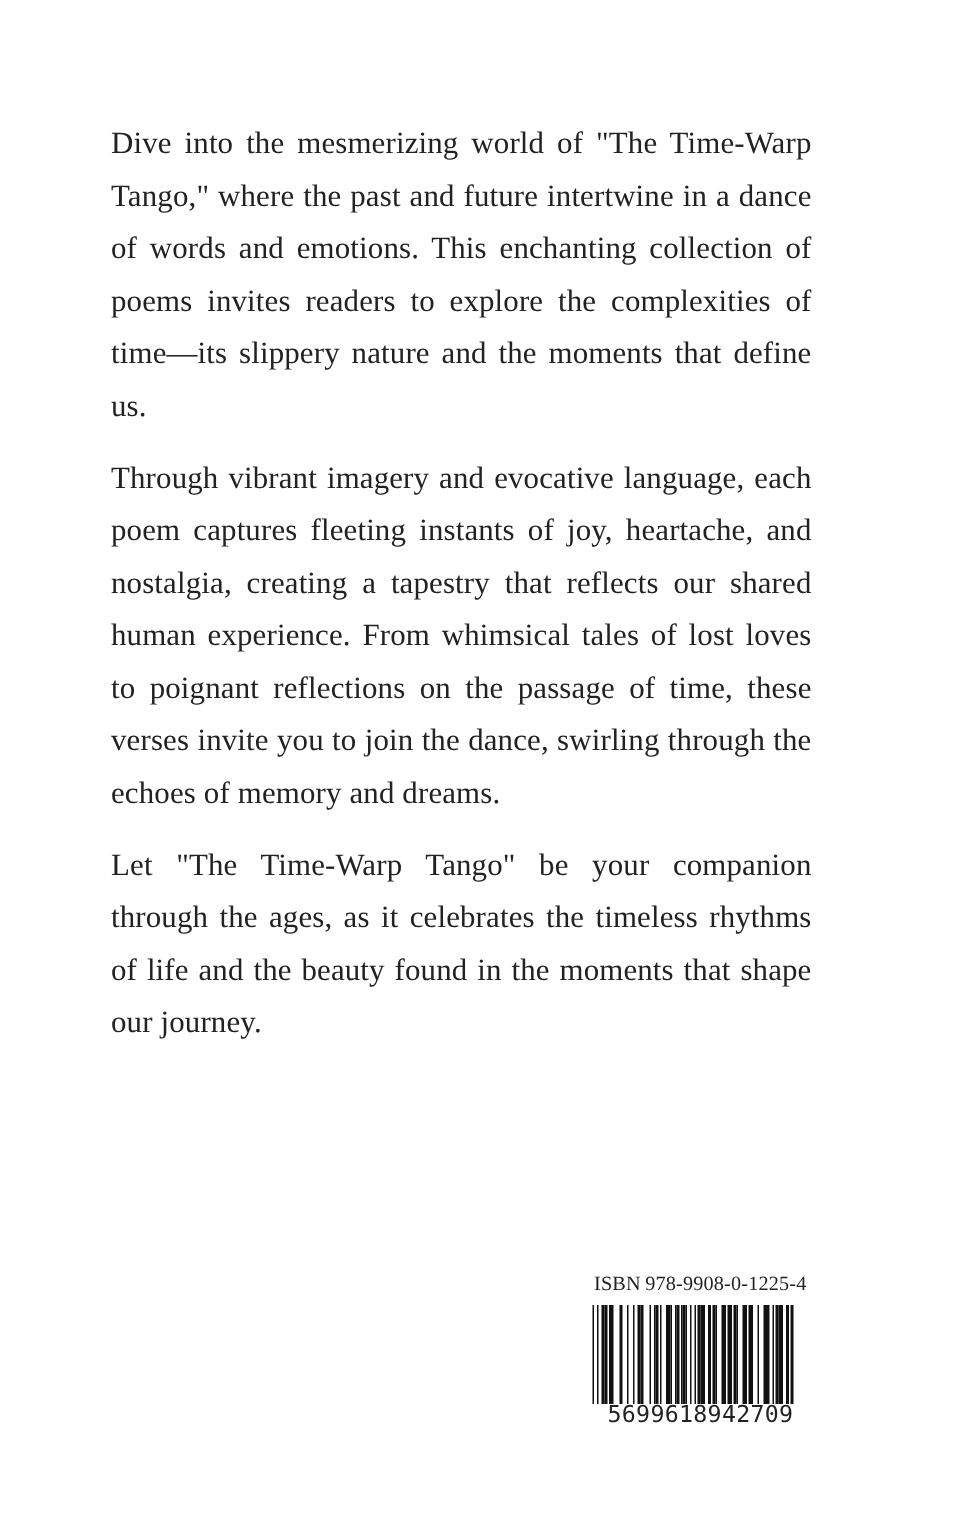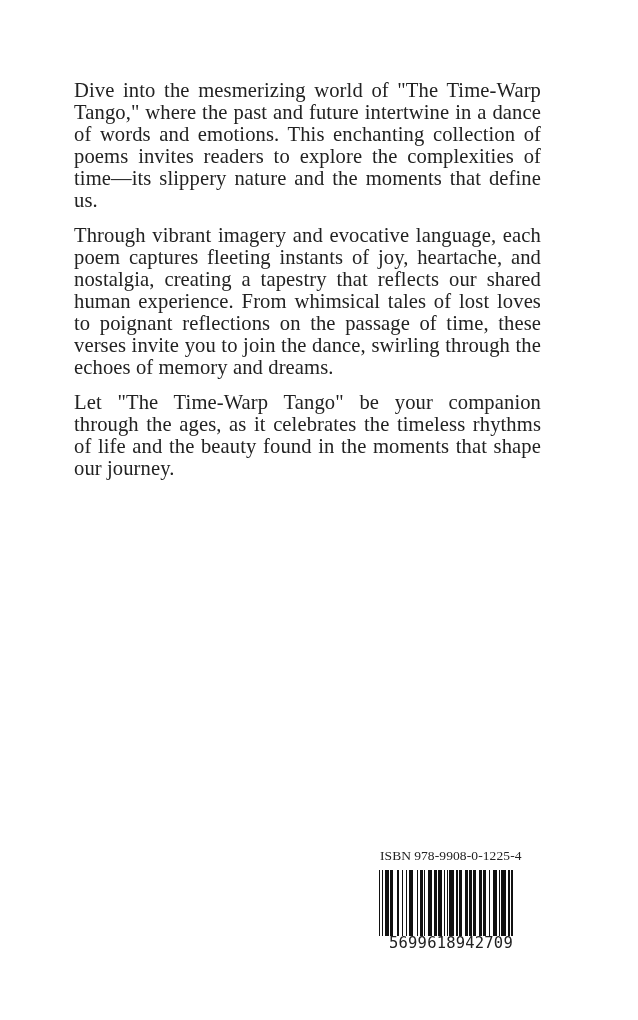--- a/index.html
+++ b/index.html
@@ -25,28 +25,28 @@
   .blurb {
     position: absolute;
     left: 74px;
     top: 79px;
     width: 467px;
   }
   .blurb p {
     margin: 0 0 13px 0;
     font-family: "Liberation Serif", "DejaVu Serif", serif;
     font-size: 20.6px;
-    line-height: 22px;
+    line-height: 35px;
     text-align: justify;
     letter-spacing: 0.1px;
     color: #222222;
   }
   .isbn-block {
     position: absolute;
-    left: 377px;
+    left: 393px;
     top: 848px;
     width: 140px;
   }
   .isbn-label {
     font-family: "Liberation Serif", "DejaVu Serif", serif;
     font-size: 13.5px;
     line-height: 16px;
     color: #222;
     white-space: nowrap;
     margin-left: 3px;

